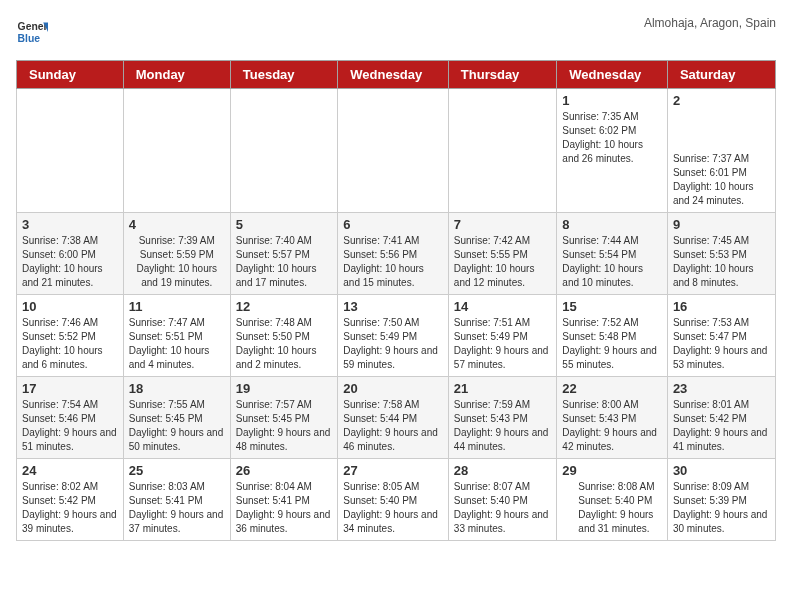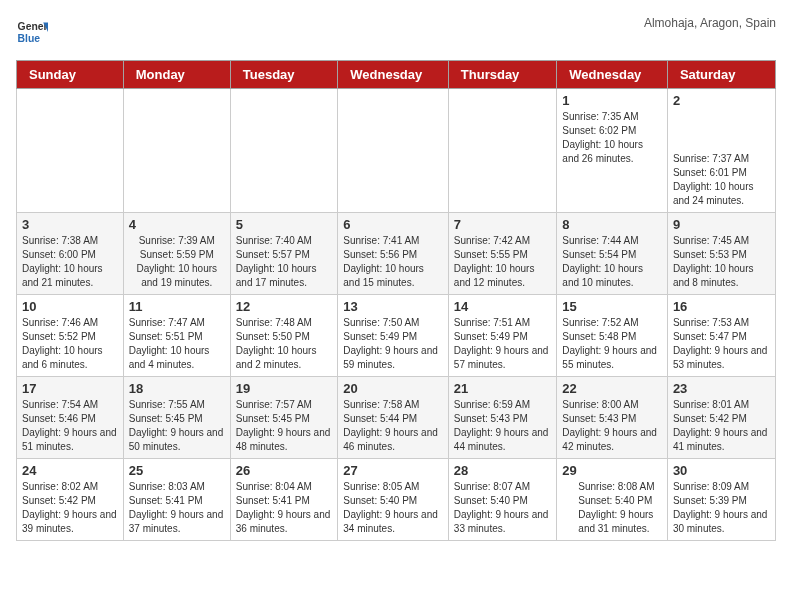--- a/index.html
+++ b/index.html
@@ -234,21 +234,21 @@
 Daylight: 9 hours and 48 minutes.</div>
         </td>
         <td>
           <span class="day-number">20</span>
           <div class="day-info" style="white-space: pre-line;">Sunrise: 7:58 AM
 Sunset: 5:44 PM
 Daylight: 9 hours and 46 minutes.</div>
         </td>
         <td>
           <span class="day-number">21</span>
-          <div class="day-info" style="white-space: pre-line;">Sunrise: 6:59 AM
+          <div class="day-info" style="white-space: pre-line;">Sunrise: 7:59 AM
 Sunset: 5:43 PM
 Daylight: 9 hours and 44 minutes.</div>
         </td>
         <td>
           <span class="day-number">22</span>
           <div class="day-info" style="white-space: pre-line;">Sunrise: 8:00 AM
 Sunset: 5:43 PM
 Daylight: 9 hours and 42 minutes.</div>
         </td>
         <td>

